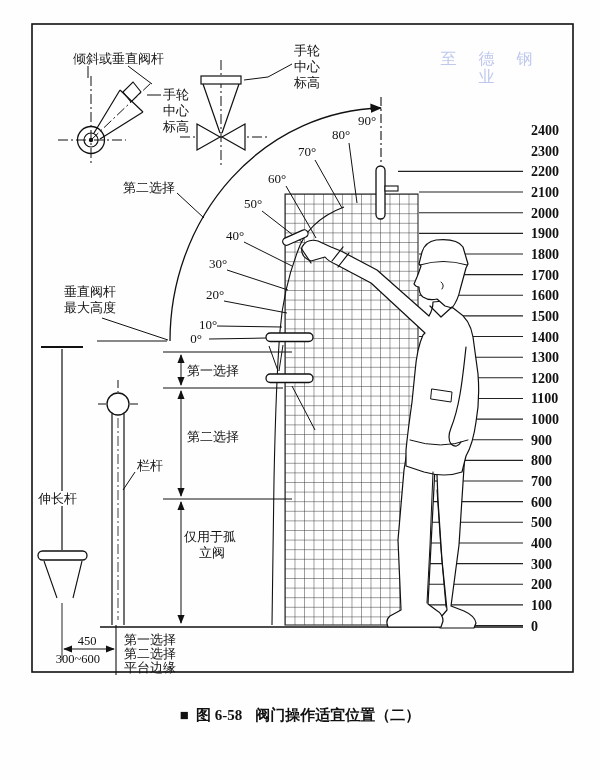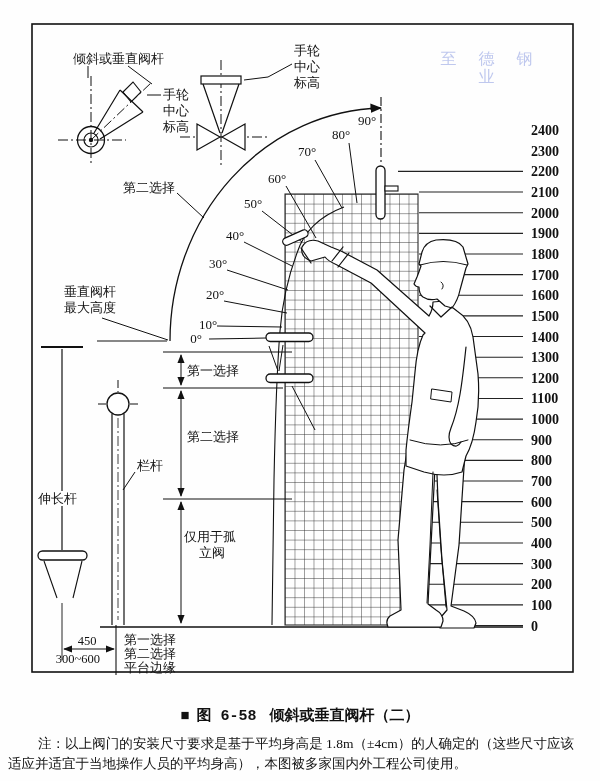--- a/index.html
+++ b/index.html
@@ -8,21 +8,21 @@
   .watermark{position:absolute;left:392px;top:50px;width:150px;text-align:center;
              line-height:1.15;pointer-events:none;}
   .wm1{font-size:16px;letter-spacing:9px;margin-left:48px;}
   .wm2{font-size:21px;letter-spacing:2px;}
   svg text{font-family:"Liberation Serif","DejaVu Serif",serif;fill:#111;}
   .lbl{font-size:13px;}
   .ang{font-size:13px;}
   .ticklabel{font-size:14px;font-weight:600;}
   .dimtxt{font-size:12.5px;}
   .caption{margin-top:12px;text-align:center;font-size:15px;font-weight:bold;}
-  .caption .sp{margin:0 13px 0 7px;font-family:Liberation Mono, monospace;}
+  .caption .sp{margin:0 13px 0 7px;}
   .note{margin-top:9px;padding:0 26px 0 8px;font-size:13.5px;line-height:1.45;
         text-align:justify;text-indent:30px;}
 </style>
 </head>
 <body>
 
 <div class="page">
 
   <div class="watermark" style="color: rgb(191, 200, 238);">
     <div class="wm1">至 德 钢 业</div>
@@ -249,18 +249,17 @@
     <text class="dimtxt" x="87" y="645" text-anchor="middle">450</text>
     <text class="dimtxt" x="78" y="663" text-anchor="middle">300~600</text>
     <g>
       <text class="lbl" x="124" y="644">第一选择</text>
       <text class="lbl" x="124" y="658">第二选择</text>
       <text class="lbl" x="124" y="672">平台边缘</text>
     </g>
   </svg>
 
   <div class="caption">
-    <span>■</span><span class="sp">图 6-58</span><span>倾斜或垂直阀杆（二）</span>
+    <span>■</span><span class="sp">图 6-58</span><span>阀门操作适宜位置（二）</span>
   </div>
 
-  <div class="note">注：以上阀门的安装尺寸要求是基于平均身高是 1.8m（±4cm）的人确定的（这些尺寸应该适应并适宜于当地操作人员的平均身高），本图被多家国内外工程公司使用。</div>
 
 </div>
 
 </body></html>

